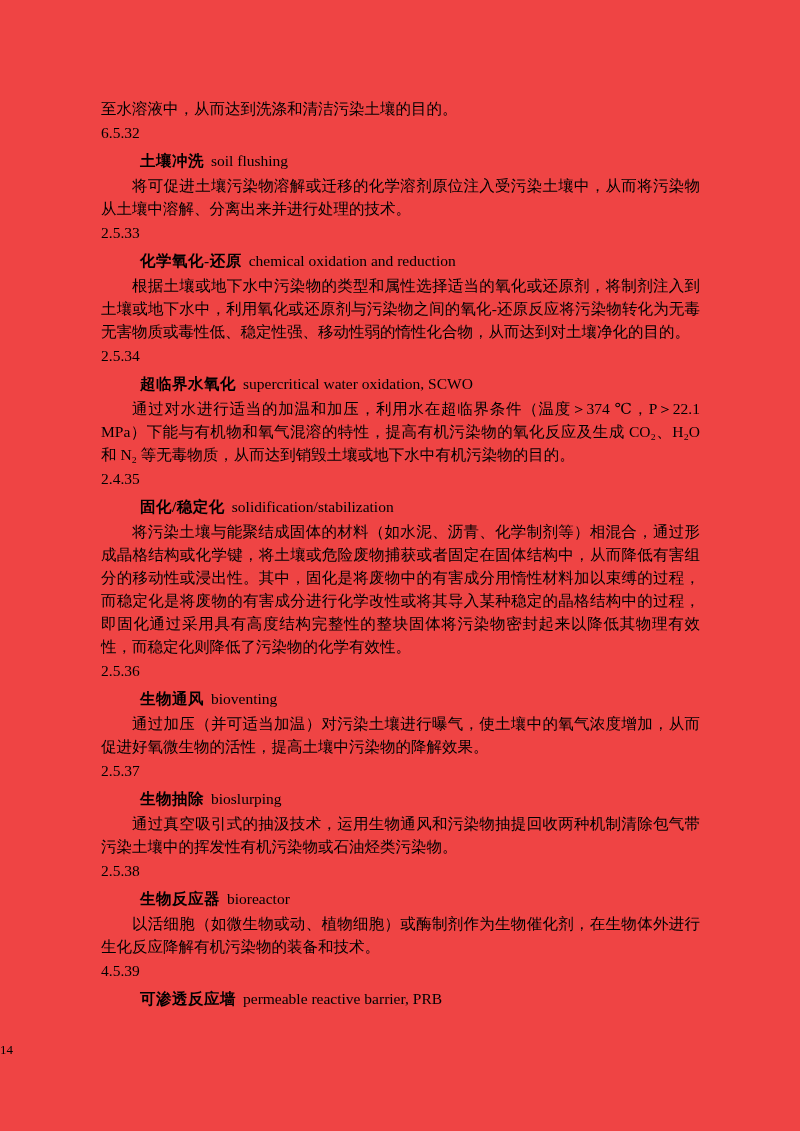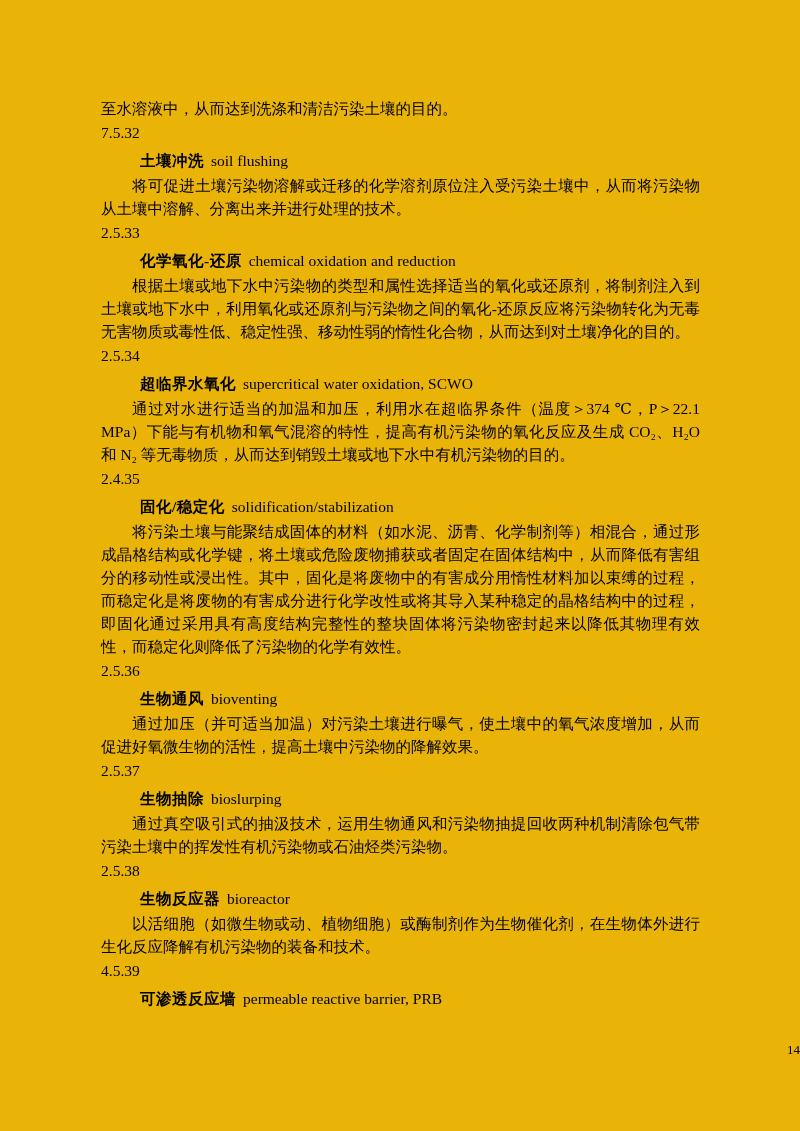--- a/index.html
+++ b/index.html
@@ -7,52 +7,52 @@
     width: 800px;
     height: 1131px;
     background: #ffffff;
     font-family: "Liberation Serif", "DejaVu Serif", serif;
   }
   .page {
     position: relative;
     width: 800px;
     height: 1131px;
     box-sizing: border-box;
-    background: #eab308;
+    background: #ef4444;
     padding: 97px 100px 0 101px;
     color: #000000;
     font-size: 15.5px;
   }
   .page p { margin: 0; line-height: 23px; }
   .cont { text-align: justify; }
   .sec .num { margin-top: 1px; }
   .sec .term { margin-top: 5px; text-indent: 2em; white-space: nowrap; }
   .sec .term .zh { font-weight: 700; margin-right: 7px; letter-spacing: 0.5px; margin-left: 8px; }
   .sec .term .en { font-weight: 400; }
   .sec .def { margin-top: 2px; text-indent: 2em; text-align: justify; }
   .page-number {
     position: absolute;
     left: 0;
     right: 0;
     top: 1042px;
-    text-align: right;
+    text-align: left;
     font-size: 13px;
     line-height: 16px;
     color: #000000;
   }
 </style>
 </head>
 <body>
 
 <div class="page">
 
   <p class="cont">至水溶液中，从而达到洗涤和清洁污染土壤的目的。</p>
 
   <section class="sec">
-    <p class="num">7.5.32</p>
+    <p class="num">6.5.32</p>
     <p class="term"><span class="zh">土壤冲洗</span><span class="en">soil flushing</span></p>
     <p class="def">将可促进土壤污染物溶解或迁移的化学溶剂原位注入受污染土壤中，从而将污染物从土壤中溶解、分离出来并进行处理的技术。</p>
   </section>
 
   <section class="sec">
     <p class="num">2.5.33</p>
     <p class="term"><span class="zh">化学氧化-还原</span><span class="en">chemical oxidation and reduction</span></p>
     <p class="def">根据土壤或地下水中污染物的类型和属性选择适当的氧化或还原剂，将制剂注入到土壤或地下水中，利用氧化或还原剂与污染物之间的氧化-还原反应将污染物转化为无毒无害物质或毒性低、稳定性强、移动性弱的惰性化合物，从而达到对土壤净化的目的。</p>
   </section>
 

